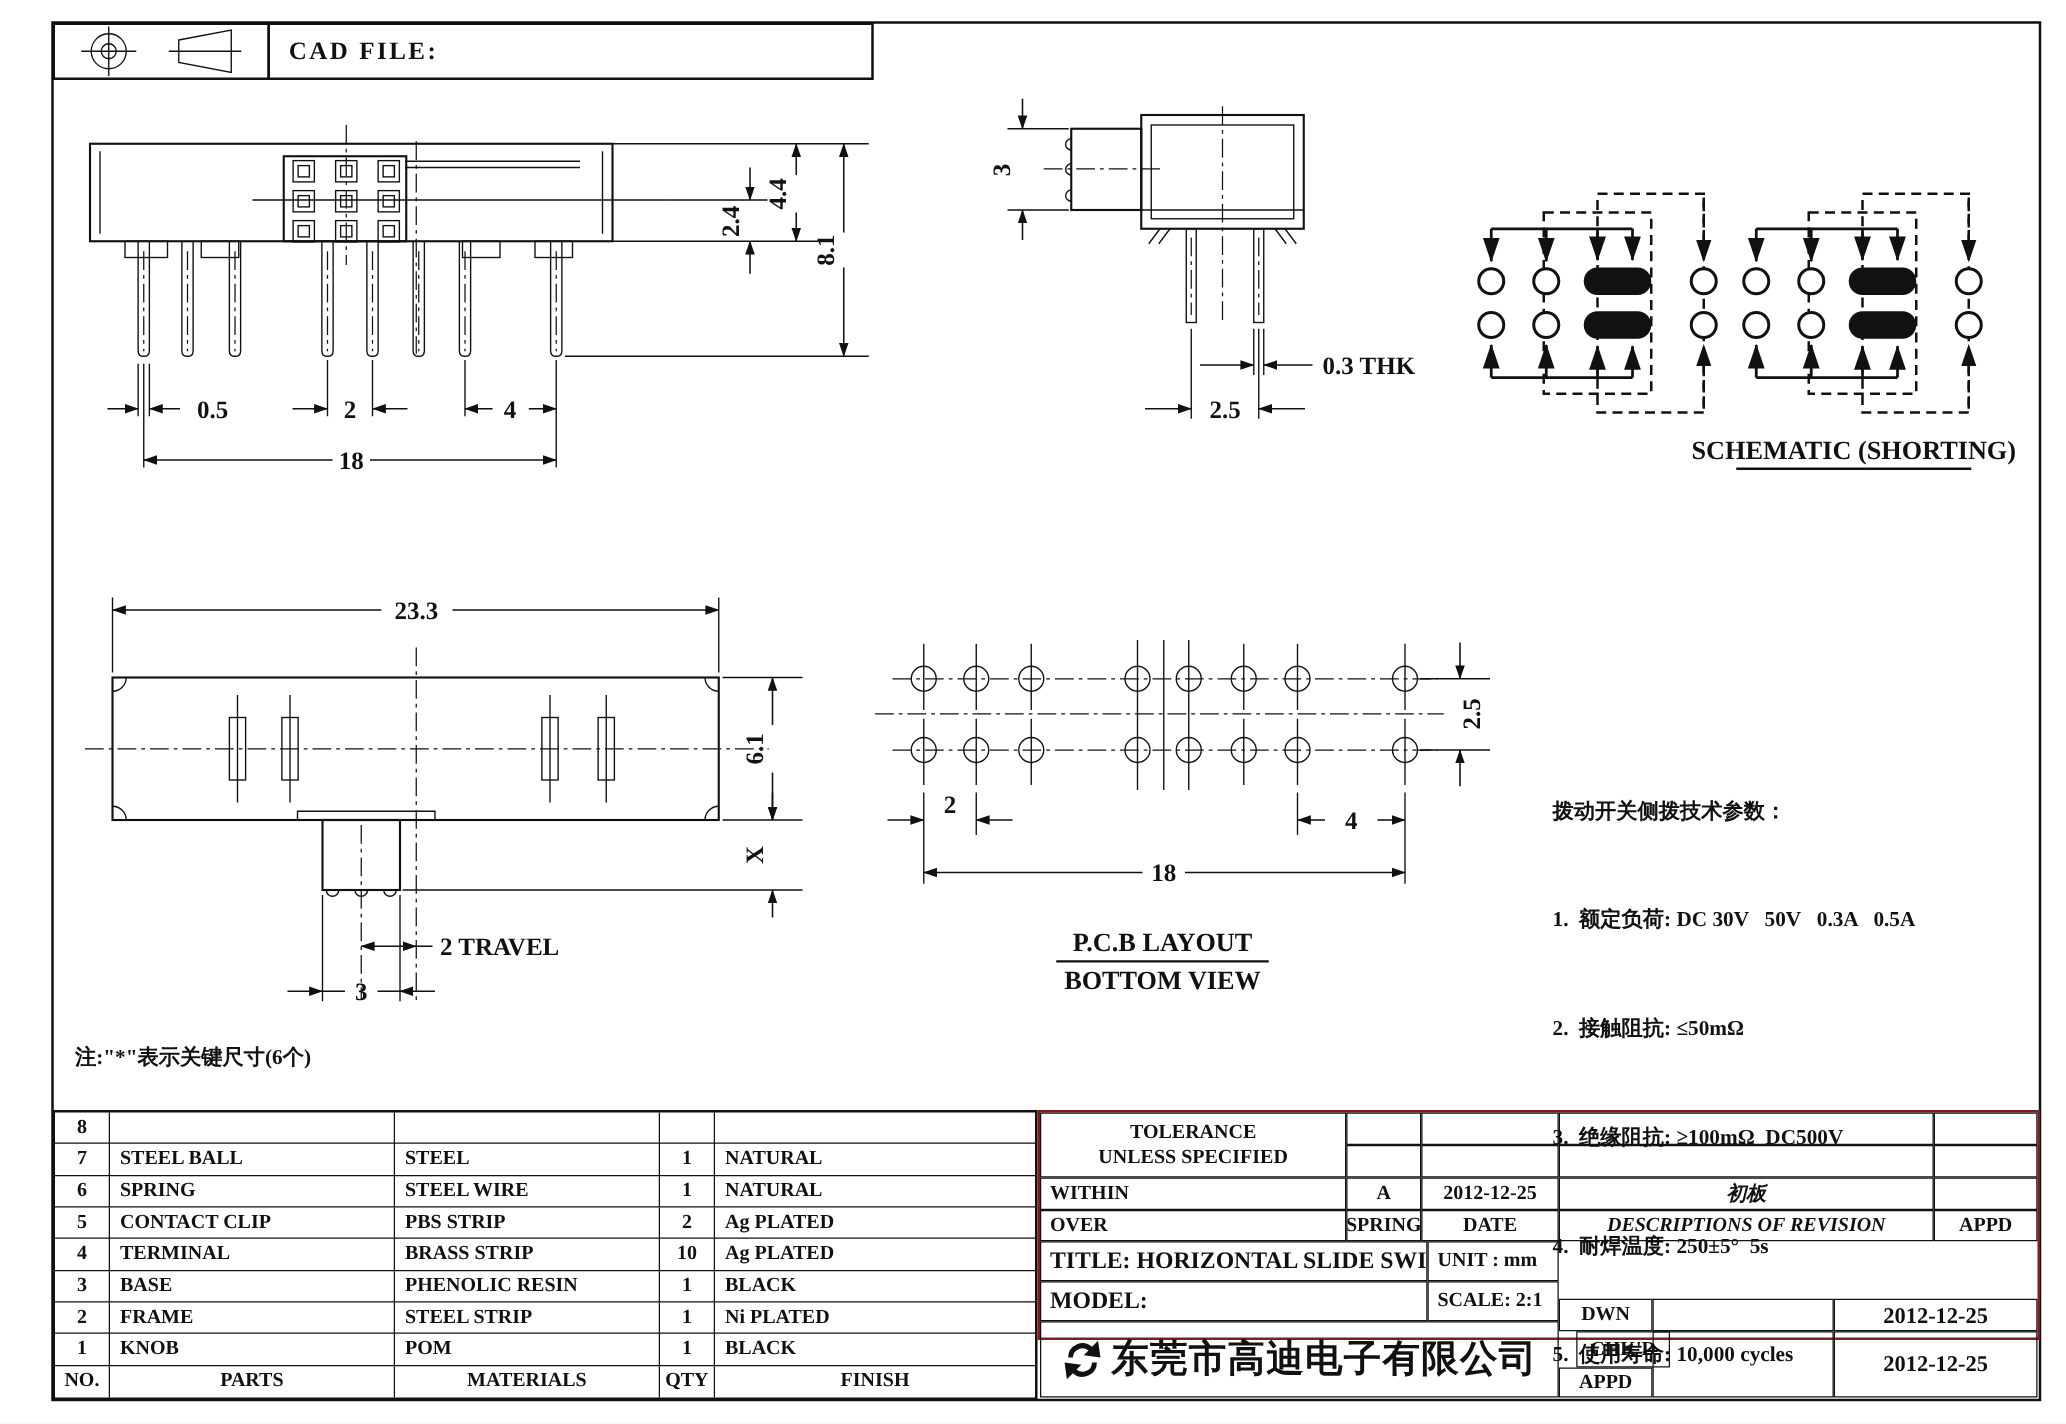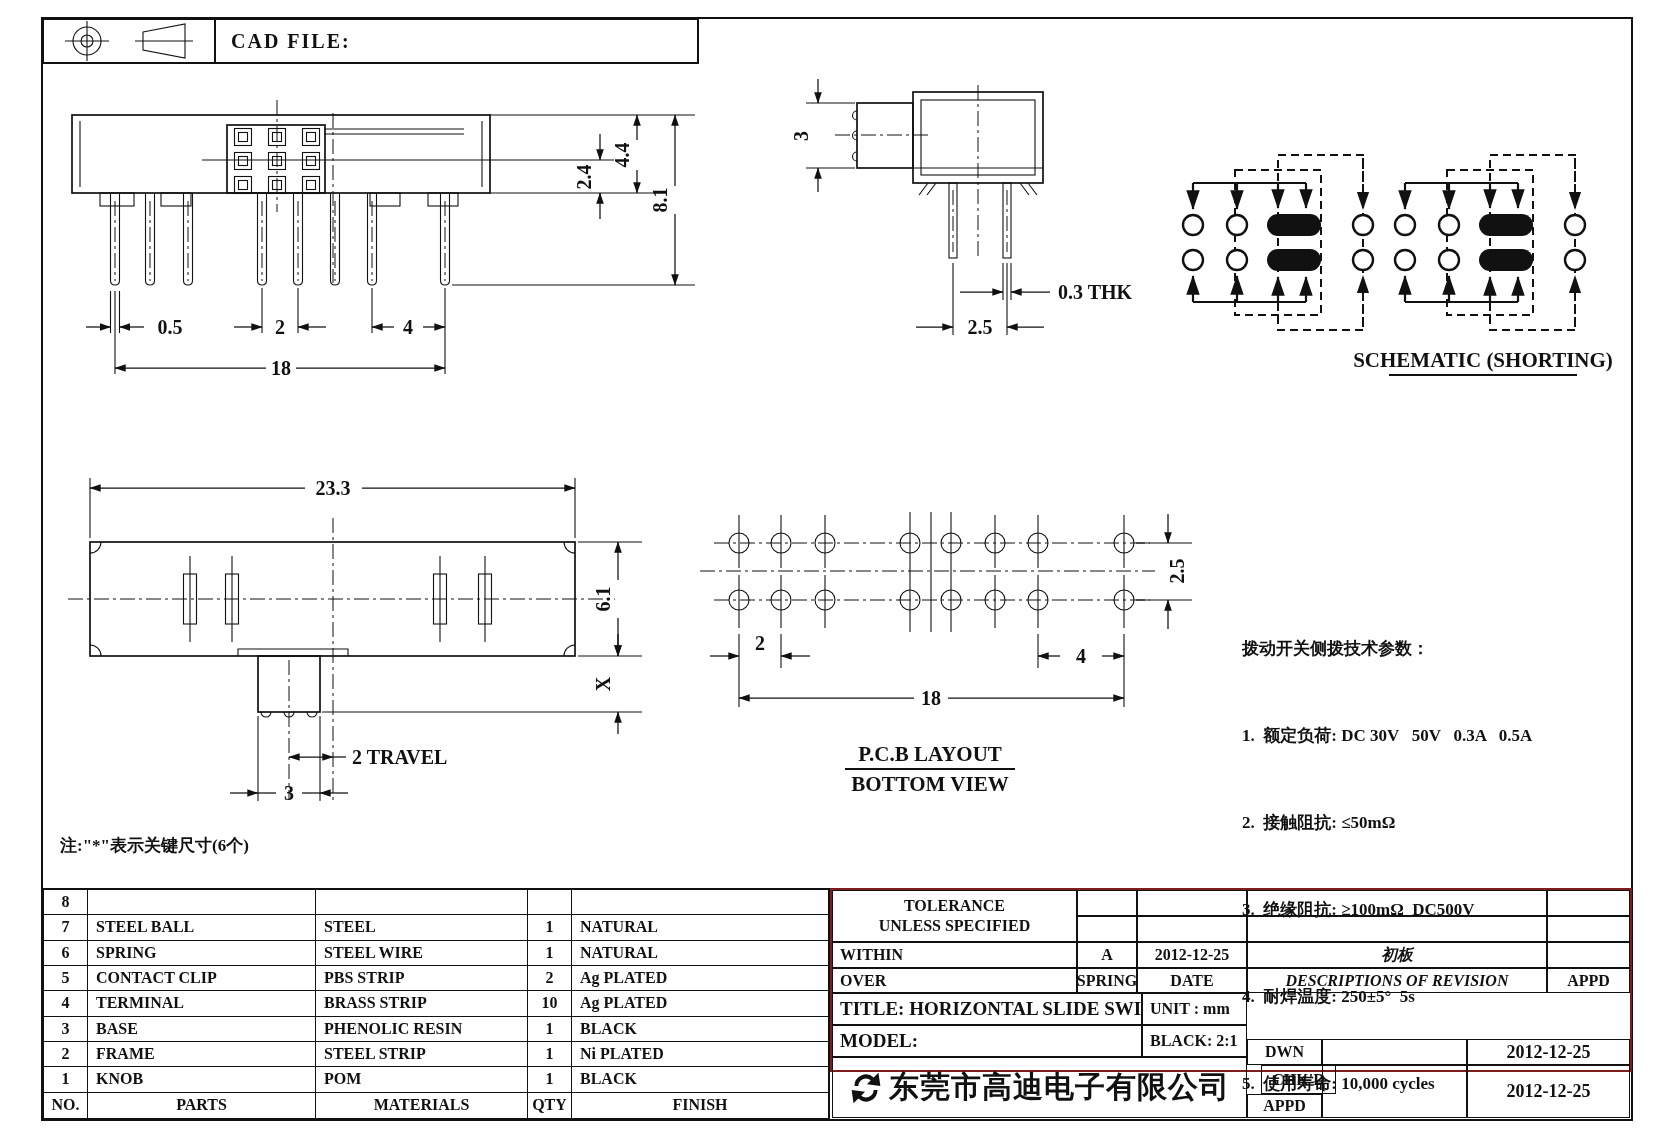--- a/index.html
+++ b/index.html
@@ -440,21 +440,21 @@
   <div class="tc lft" style="left:0;top:135px;width:310px;height:32px;font-size:19px;">MODEL:</div>
   <div class="tc" id="company-cell" style="left:0;top:167px;width:415px;height:61px;">
     <svg width="46" height="46" viewBox="0 0 48 48">
       <path d="M12 22 A12 12 0 0 1 32 13 L37 8 L39 22 L25 20 L29 16 A8 8 0 0 0 16 22 Z" fill="#111"></path>
       <path d="M36 26 A12 12 0 0 1 16 35 L11 40 L9 26 L23 28 L19 32 A8 8 0 0 0 32 26 Z" fill="#111"></path>
     </svg>
     <span>东莞市高迪电子有限公司</span>
   </div>
 
   <div class="tc lft" style="left:310px;top:103px;width:105px;height:32px;">UNIT : mm</div>
-  <div class="tc lft" style="left:310px;top:135px;width:105px;height:32px;">BLACK: 2:1</div>
+  <div class="tc lft" style="left:310px;top:135px;width:105px;height:32px;">SCALE: 2:1</div>
 
   <div class="tc ctr" style="left:415px;top:149px;width:75px;height:26px;">DWN</div>
   <div class="tc" style="left:490px;top:149px;width:145px;height:26px;"></div>
   <div class="tc ctr" style="left:635px;top:149px;width:163px;height:26px;font-size:18px;">2012-12-25</div>
   <div class="tc ctr" style="left:429px;top:175px;width:75px;height:29px;">CHK'D</div>
   <div class="tc ctr" style="left:415px;top:204px;width:75px;height:24px;">APPD</div>
   <div class="tc" style="left:490px;top:175px;width:145px;height:53px;"></div>
   <div class="tc ctr" style="left:635px;top:175px;width:163px;height:53px;font-size:18px;">2012-12-25</div>
 </div>
 

